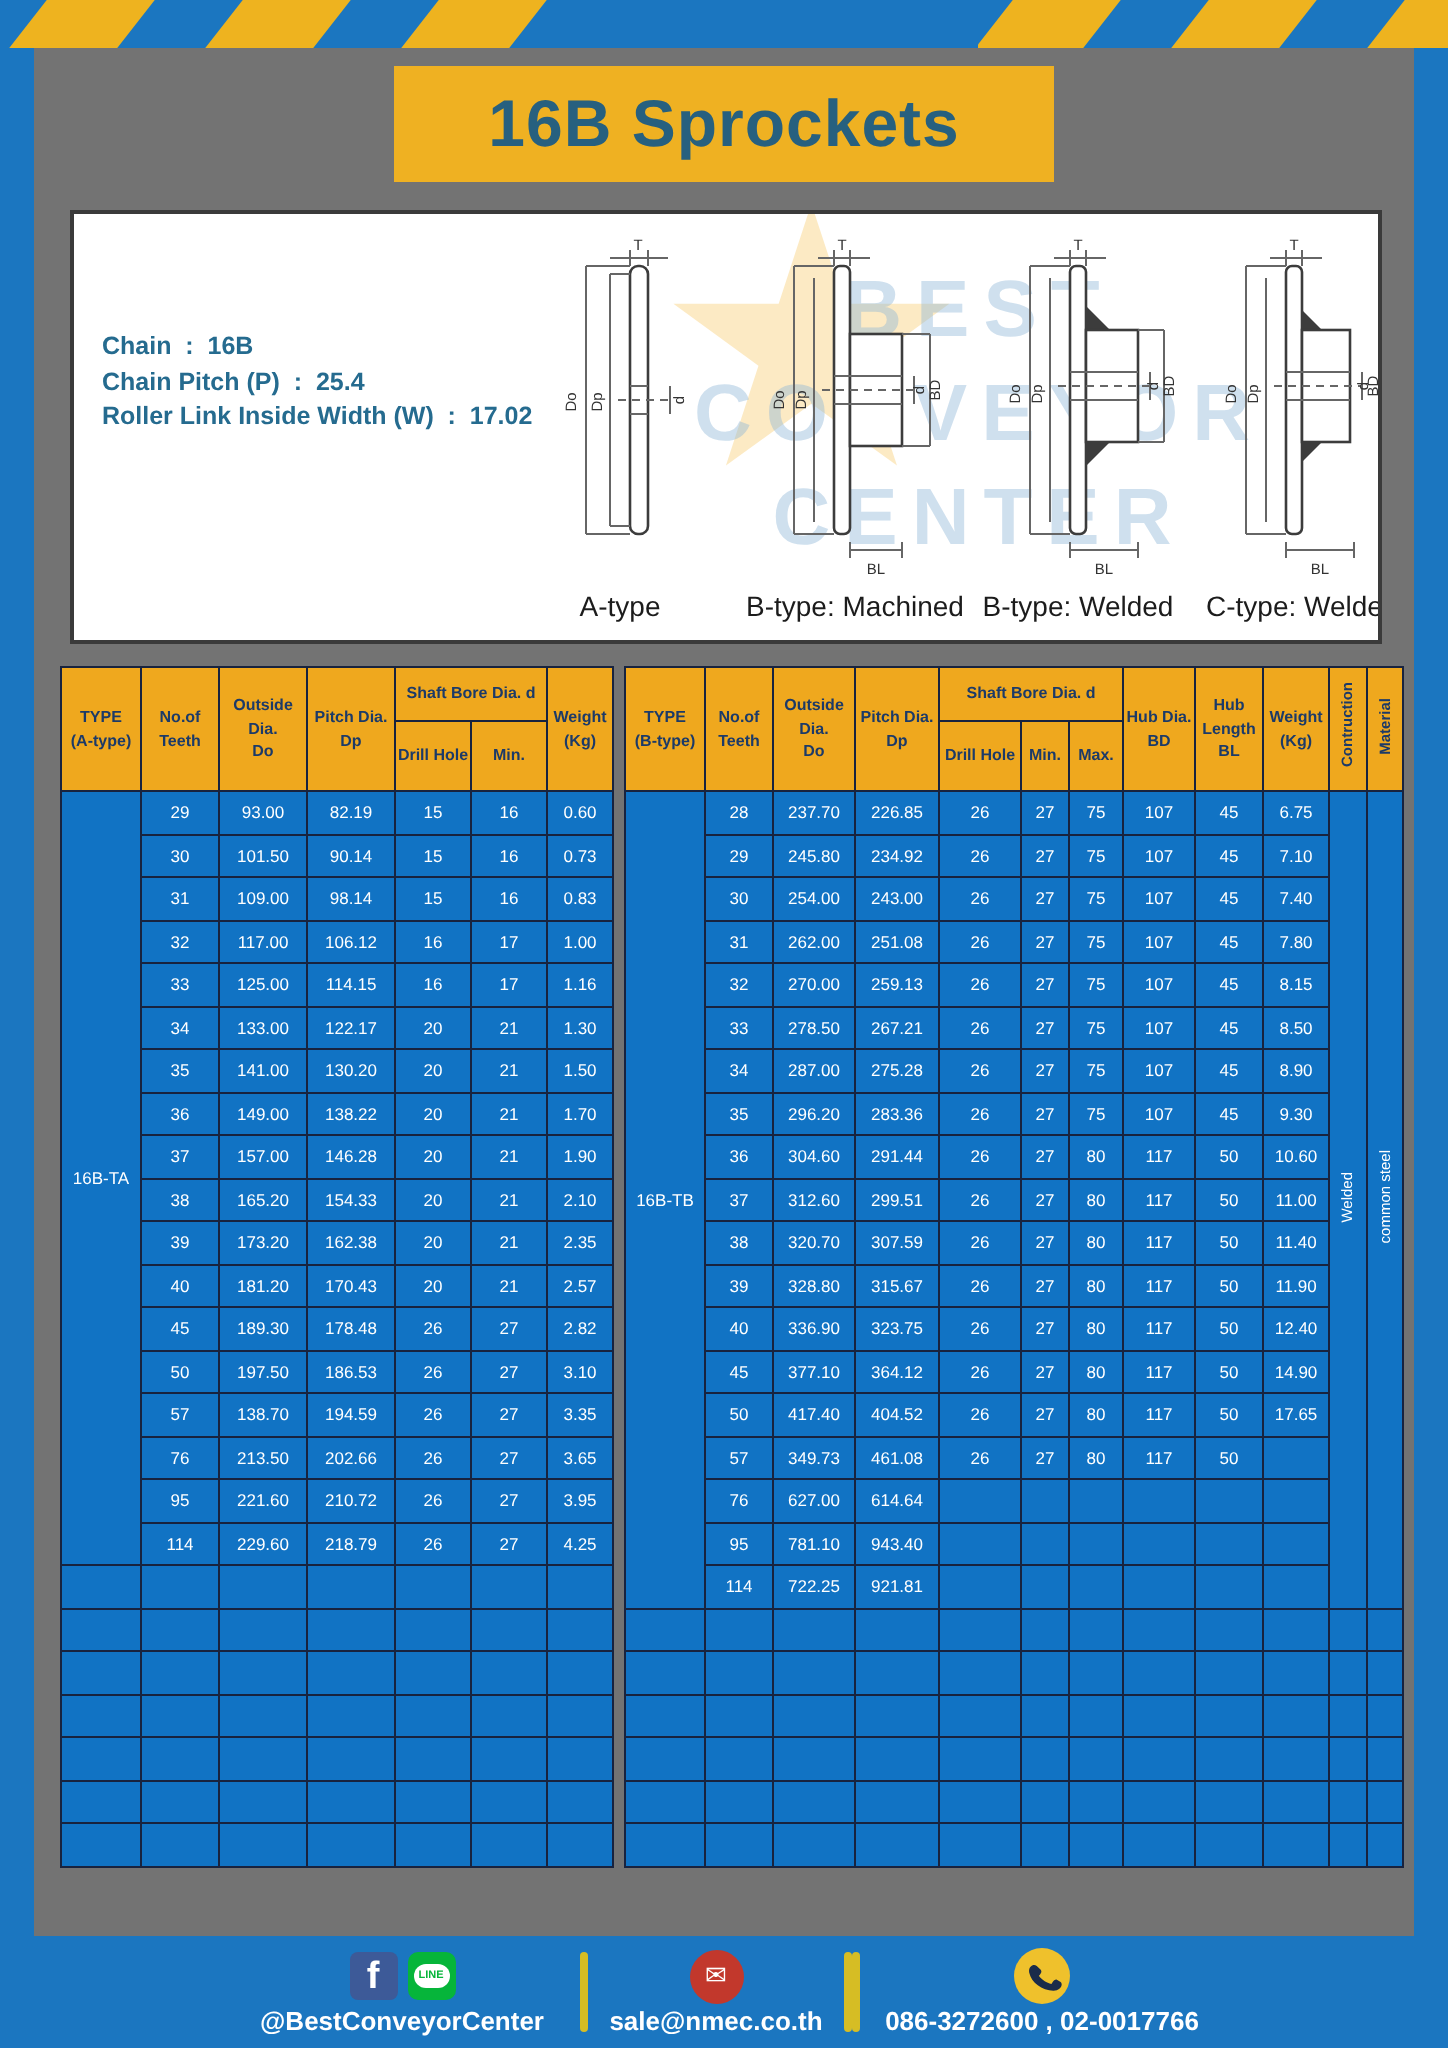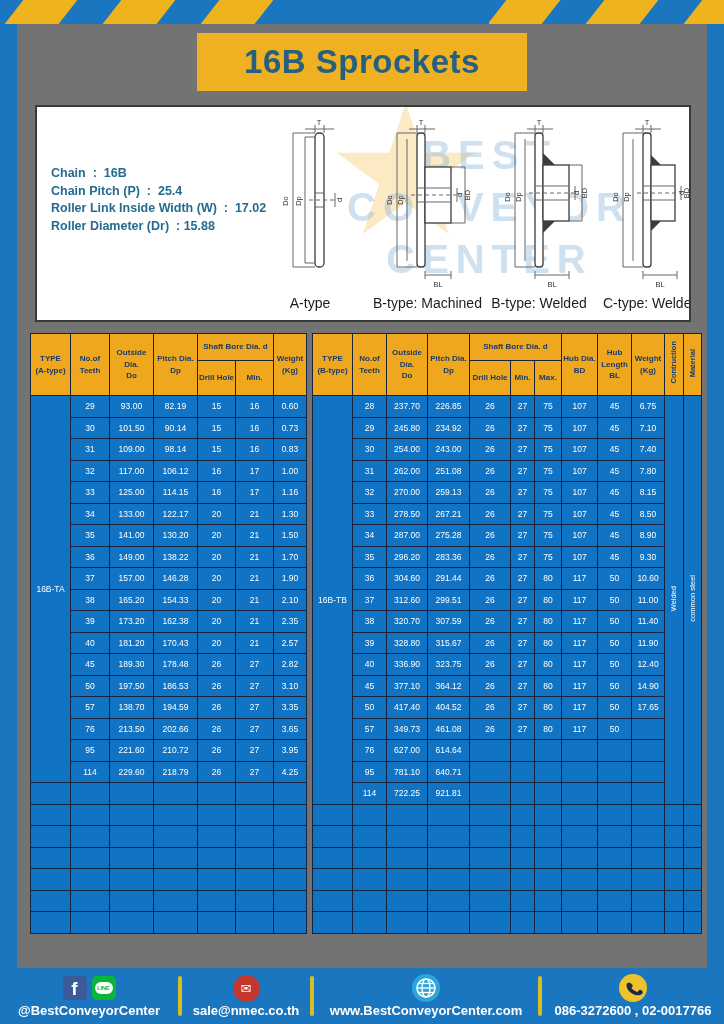--- a/index.html
+++ b/index.html
@@ -98,21 +98,20 @@
     <div class="wm">
       <div>BEST</div>
       <div>CONVEYOR</div>
       <div>CENTER</div>
     </div>
 
     <div class="specs">
       <div>Chain  :  16B</div>
       <div>Chain Pitch (P)  :  25.4</div>
       <div>Roller Link Inside Width (W)  :  17.02</div>
-      <div>Roller Diameter (Dr)  : 15.88</div>
     </div>
 
     <div class="diagram dg-a">
       <svg width="90" height="172" viewBox="0 0 90 172">
         <text class="dtxt" x="54" y="8" text-anchor="middle">T</text>
         <line class="dim" x1="40" y1="12" x2="69" y2="12"></line>
           <line class="dim" x1="50" y1="8" x2="50" y2="16"></line>
           <line class="dim" x1="59" y1="8" x2="59" y2="16"></line>
         <rect class="part" x="50" y="16" width="9" height="134" rx="4"></rect>
         <line class="dim" x1="50" y1="76" x2="59" y2="76"></line>
@@ -702,21 +701,21 @@
             <td></td>
             <td></td>
             <td></td>
             <td></td>
             <td></td>
             <td></td>
           </tr>
           <tr>
             <td>95</td>
             <td>781.10</td>
-            <td>640.71</td>
+            <td>943.40</td>
             <td></td>
             <td></td>
             <td></td>
             <td></td>
             <td></td>
             <td></td>
           </tr>
           <tr>
             <td>114</td>
             <td>722.25</td>
@@ -829,34 +828,20 @@
     <div class="label">@BestConveyorCenter</div>
   </div>
   <div class="divider"></div>
   <div class="contact c2">
     <div class="icons">
         <div class="ic-mail">✉</div>
       </div>
     <div class="label">sale@nmec.co.th</div>
   </div>
   <div class="divider"></div>
-  <div class="contact c3">
-    <div class="icons">
-      <div class="ic-globe">
-        <svg width="24" height="24" viewBox="0 0 24 24">
-          <circle cx="12" cy="12" r="9" stroke="#fff" stroke-width="1.6" fill="none"></circle>
-          <ellipse cx="12" cy="12" rx="4" ry="9" stroke="#fff" stroke-width="1.4" fill="none"></ellipse>
-          <line x1="3" y1="12" x2="21" y2="12" stroke="#fff" stroke-width="1.4"></line>
-          <line x1="4.5" y1="7.5" x2="19.5" y2="7.5" stroke="#fff" stroke-width="1.3"></line>
-          <line x1="4.5" y1="16.5" x2="19.5" y2="16.5" stroke="#fff" stroke-width="1.3"></line>
-        </svg>
-      </div>
-    </div>
-    <div class="label">www.BestConveyorCenter.com</div>
-  </div>
   <div class="divider"></div>
   <div class="contact c4">
     <div class="icons">
       <div class="ic-phone">
         <svg width="20" height="20" viewBox="0 0 32 32">
           <path d="M7 11 C7 6 12 4 14 7 L16.5 10.5 C17.5 12.5 15.5 14 14 15 C15.5 18.5 19 22 22.5 23.5 C24 22 25.5 20 27.5 21 L30 23.5 C32 26 28 30 23 29 C14 27 7 19 7 11 Z" fill="#1a2b4a" transform="rotate(-12 18 18)"></path>
         </svg>
       </div>
     </div>
     <div class="label">086-3272600 , 02-0017766</div>

